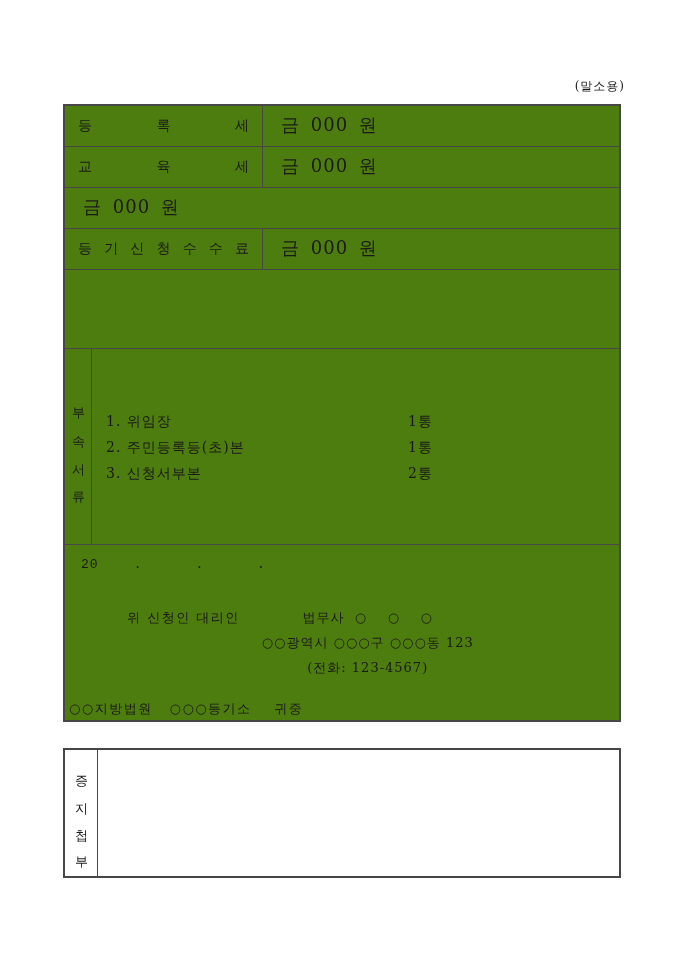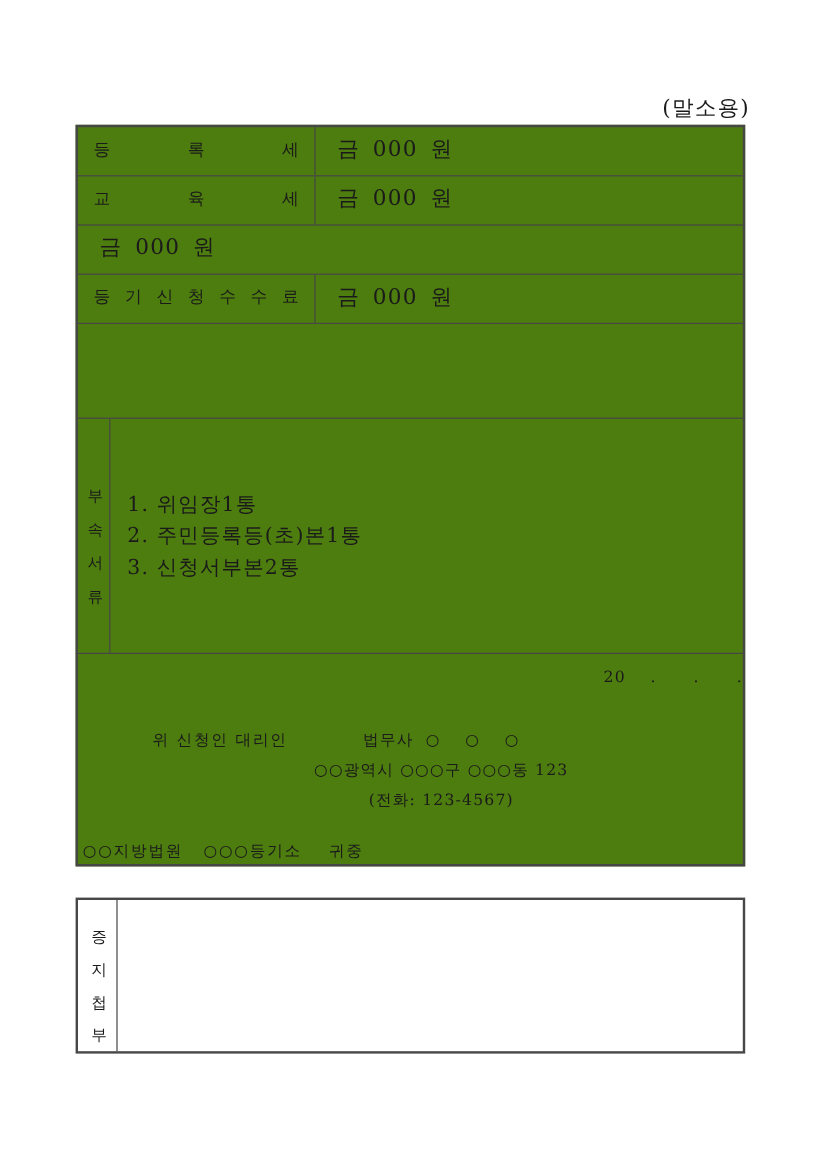--- a/index.html
+++ b/index.html
@@ -16,21 +16,21 @@
     overflow: hidden;
     font-size: 13px;
     letter-spacing: 1px;
   }
 
   
   .purpose-note {
     position: absolute;
     top: 78px;
     right: 55px;
-    font-size: 18px;
+    font-size: 12px;
     letter-spacing: 1px;
   }
 
   
   .main-table {
     position: absolute;
     left: 63px;
     top: 104px;
     width: 558px;
     height: 618px;
@@ -88,39 +88,40 @@
   }
   .attach-content {
     flex: 1;
     display: flex;
     flex-direction: column;
     justify-content: center;
     padding-left: 14px;
   }
   .attach-item {
     display: flex;
-    justify-content: flex-start;
+    justify-content: space-between;
     width: 327px;
     line-height: 26px;
-    font-size: 17px;
+    font-size: 14px;
   }
 
   
   .sig-row {
     position: relative;
     height: 179px;
   }
   .date-line {
     position: absolute;
     top: 12px;
-    left: 0;
+    left: 16px;
     width: 100%;
-    text-align: right;
+    text-align: left;
     white-space: pre;
     font-size: 13px;
+    font-family: Liberation Mono, monospace;
   }
   .sig-block {
     position: absolute;
     top: 60px;
     left: 62px;
     display: flex;
     text-align: center;
   }
   .applicant-label {
     line-height: 25px;

